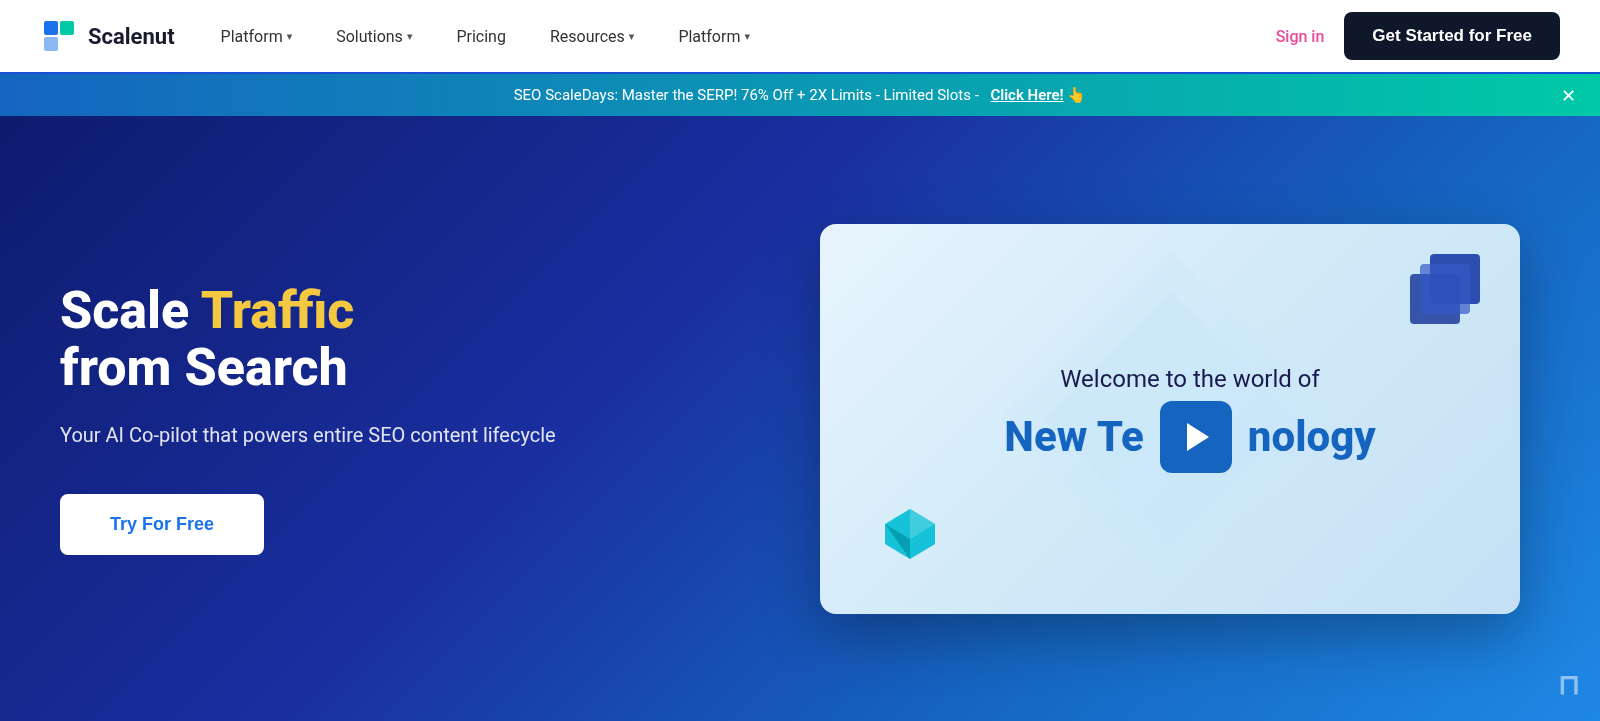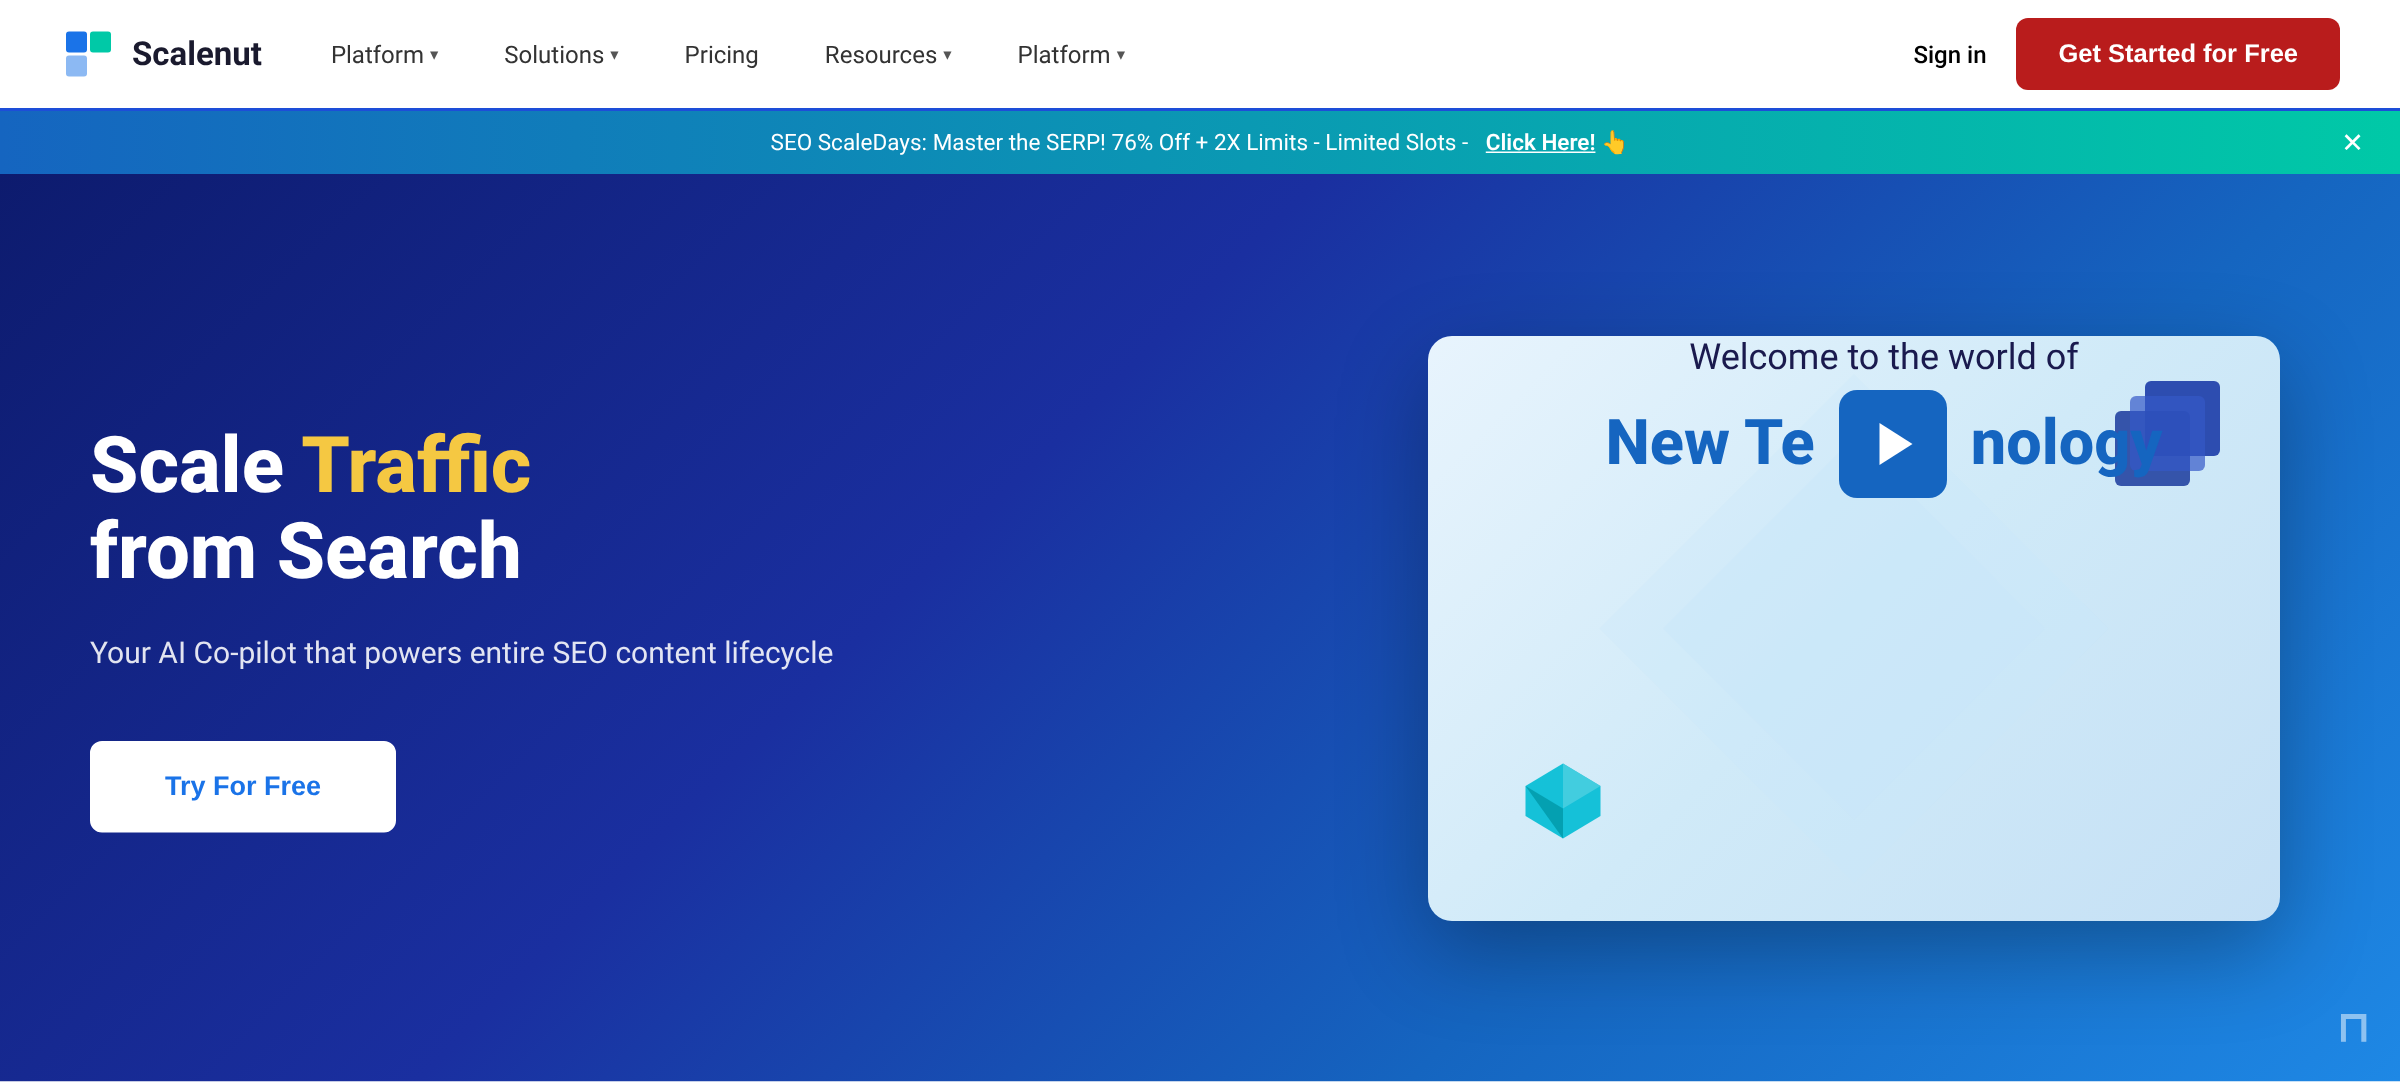--- a/index.html
+++ b/index.html
@@ -53,26 +53,26 @@
       font-size: 11px;
       color: #555;
     }
     .nav-right {
       display: flex;
       align-items: center;
       gap: 20px;
     }
     .sign-in {
       font-size: 16px;
-      color: #000000;
+      color: #ec4899;
       font-weight: 500;
       cursor: pointer;
     }
     .get-started-btn {
-      background: #b91c1c;
+      background: #0f172a;
       color: #fff;
       border: none;
       border-radius: 8px;
       padding: 14px 28px;
       font-size: 17px;
       font-weight: 600;
       cursor: pointer;
       white-space: nowrap;
     }
 
@@ -152,26 +152,26 @@
     }
 
     
     .hero-right {
       flex: 1;
       display: flex;
       justify-content: flex-end;
       align-items: center;
     }
     .video-container {
-      width: 568px;
+      width: 700px;
       height: 390px;
       background: linear-gradient(135deg, #e8f4fd 0%, #d0eaf8 50%, #c5e0f5 100%);
       border-radius: 16px;
       display: flex;
-      align-items: flex-start;
+      align-items: center;
       justify-content: center;
       position: relative;
       overflow: hidden;
       box-shadow: 0 20px 60px rgba(0,0,0,0.3);
       padding-left: 40px;
     }
     .video-bg-shapes {
       position: absolute;
       inset: 0;
     }

